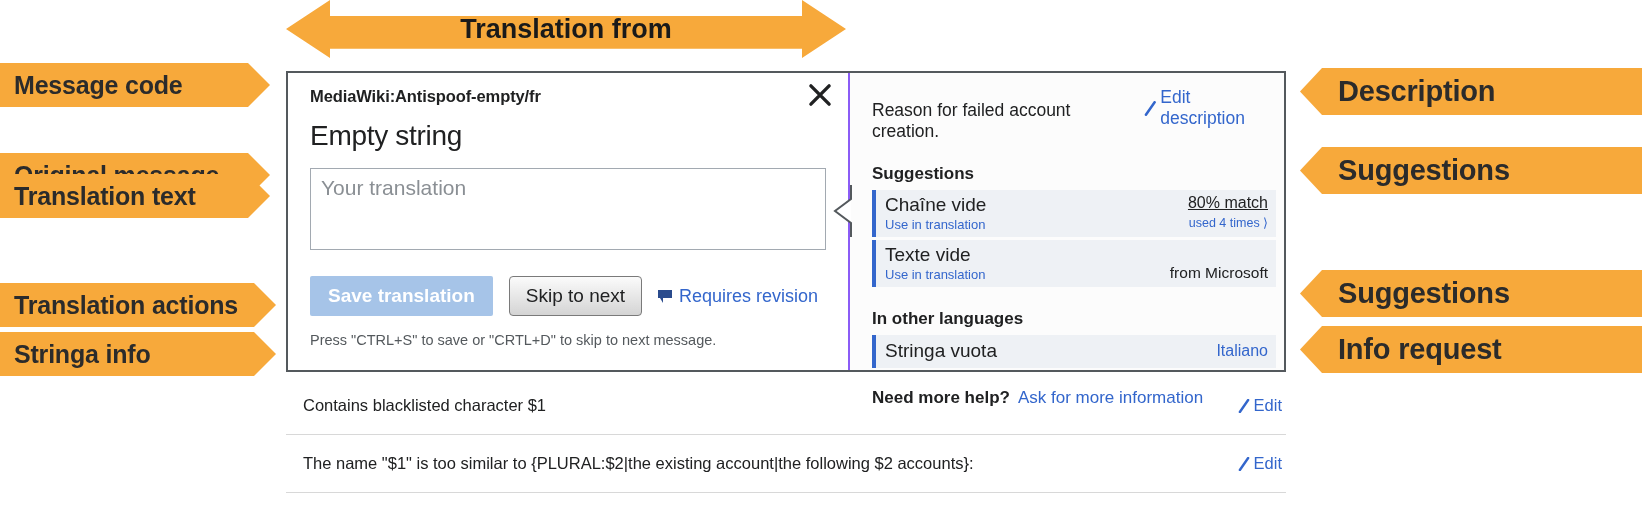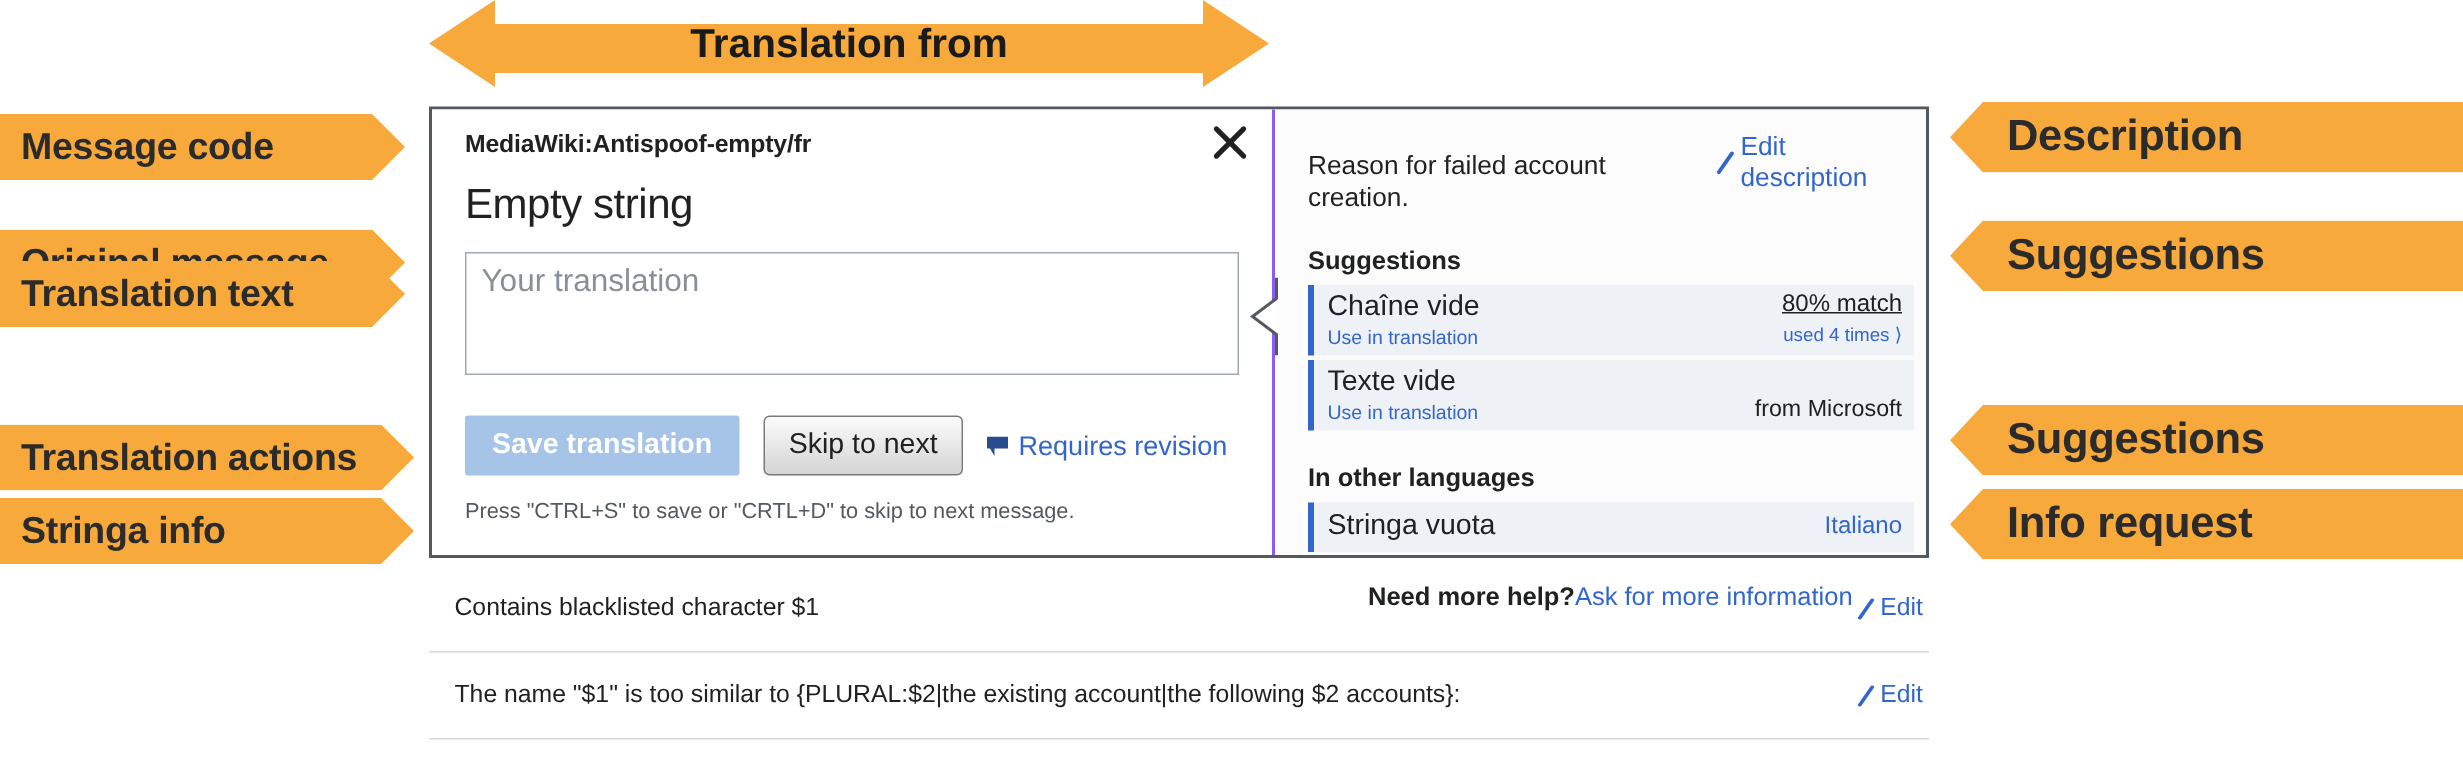--- a/index.html
+++ b/index.html
@@ -152,21 +152,21 @@
     cursor: pointer;
   }
   .sugg .l-top { font-size: 19px; color: #202122; }
   .sugg .l-bot { font-size: 13px; color: #3366cc; margin-top: 1px; }
   .sugg .r-top { font-size: 16px; color: #202122; text-align: right; text-decoration: underline; }
   .sugg .r-bot { font-size: 12.5px; color: #3366cc; text-align: right; margin-top: 3px; }
   .sugg .r-only { font-size: 15.5px; color: #202122; align-self: flex-end; }
   .sugg.lang { padding: 5px 8px 6px 9px; align-items: center; }
   .sugg.lang .l-top { font-size: 19px; }
   .sugg.lang .r-only { color: #3366cc; font-size: 16px; align-self: center; }
-  .need-row { margin-top: 20px; display: flex; gap: 0; align-items: flex-end; margin-left: 40px; }
+  .need-row { margin-top: 20px; display: flex; gap: 8px; align-items: flex-end; }
   .need-lbl { font-size: 17px; font-weight: 700; color: #202122; }
   .need-link { font-size: 17px; color: #3366cc; cursor: pointer; }
 
   
   .list-row {
     position: absolute; left: 286px; width: 1000px;
     border-bottom: 1.5px solid #d8d8d8;
     display: flex; align-items: center; justify-content: space-between;
     padding: 0 4px 0 17px;
     height: 58px;
@@ -176,21 +176,21 @@
 </style>
 </head>
 <body>
 
 <div id="stage">
 
   <div class="banner" style="left:286px; top:0px; width:560px;">
     <span>Translation from</span>
   </div>
 
-  <div class="callout left" style="top:76px; height:44px; width:270px;">
+  <div class="callout left" style="top:63px; height:44px; width:270px;">
     <span>Message code</span>
   </div>
   <div class="callout left" style="top:118px; height:44px; width:270px;margin-top:35px;">
     <span>Original message</span>
   </div>
   <div class="callout left" style="top:174px; height:44px; width:270px;">
     <span>Translation text</span>
   </div>
   <div class="callout left" style="top:283px; height:44px; width:276px;">
     <span>Translation actions</span>

